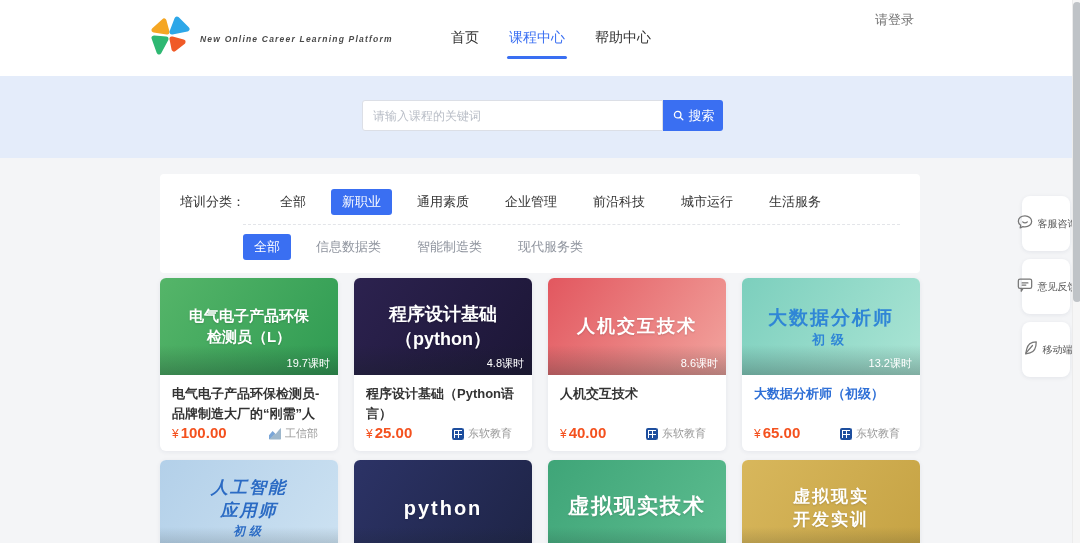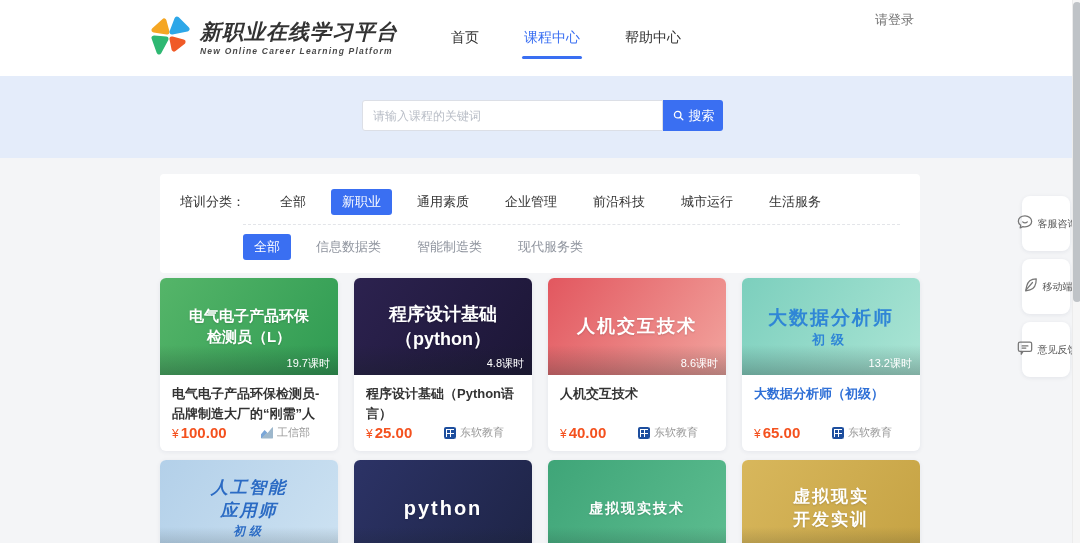--- a/index.html
+++ b/index.html
@@ -5,21 +5,21 @@
   * { margin:0; padding:0; box-sizing:border-box; }
   body { font-family:"Liberation Sans","DejaVu Sans",sans-serif; background:#ffffff; }
   .screen { position:relative; width:1080px; height:543px; overflow:hidden; background:#f4f5f7; }
 
   
   .header { position:absolute; left:0; top:0; width:1080px; height:76px; background:#ffffff; z-index:5; }
   .logo { position:absolute; left:148px; top:15px; display:flex; align-items:center; gap:10px; }
   .logo-mark { width:42px; height:46px; }
   .logo-title { font-size:21px; font-weight:900; font-style:italic; color:#333; letter-spacing:1px; line-height:1.1; }
   .logo-subtitle { font-size:8.5px; font-weight:700; font-style:italic; color:#4a4a4a; letter-spacing:1.2px; margin-top:2px; }
-  .nav { position:absolute; left:445px; top:0; height:76px; display:flex; align-items:center; gap:33px; }
+  .nav { position:absolute; left:445px; top:0; height:76px; display:flex; align-items:center; gap:18px; }
   .nav-item { position:relative; font-size:14px; color:#333; padding:10px 6px; cursor:pointer; }
   .nav-item .nav-underline { display:none; }
   .nav-item.active { color:#3a6ff2; }
   .nav-item.active .nav-underline { display:block; position:absolute; left:4px; right:4px; bottom:-2px; height:3px; border-radius:2px; background:#3a6ff2; }
   .login { position:absolute; left:875px; top:11px; font-size:13px; color:#737373; cursor:pointer; }
 
   
   .search-band { position:absolute; left:0; top:76px; width:1080px; height:82px; background:#e4ecfa; }
   .search-box { position:absolute; left:362px; top:24px; display:flex; }
   .search-input { width:301px; height:31px; border:1px solid #dcdfe6; border-radius:3px 0 0 3px; background:#fff; padding:0 10px; font-size:12px; color:#333; outline:none; font-family:inherit; }
@@ -42,41 +42,41 @@
   
   .course-grid { position:absolute; left:160px; top:278px; width:760px; display:grid; grid-template-columns:repeat(4,178px); column-gap:16px; row-gap:9px; }
   .course-card { width:178px; height:173px; background:#fff; border-radius:6px; overflow:hidden; box-shadow:0 1px 5px rgba(30,40,80,.07); cursor:pointer; }
   .cover { position:relative; height:97px; display:flex; flex-direction:column; align-items:center; justify-content:center; text-align:center; }
   .cover::after { content:""; position:absolute; left:0; right:0; bottom:0; height:30px; background:linear-gradient(transparent, rgba(20,30,30,.28)); }
   .cover-text { position:relative; z-index:1; font-weight:700; color:#fff; line-height:1.35; text-shadow:0 1px 2px rgba(0,0,0,.15); }
   .cover-line { display:block; }
   .badge { position:absolute; right:8px; bottom:4px; z-index:2; font-size:11px; color:#fff; }
   .info { padding:9px 12px 0 12px; height:76px; position:relative; }
   .course-title { font-size:13px; color:#333; font-weight:600; line-height:1.5; max-height:39px; overflow:hidden; }
-  .meta { position:absolute; left:12px; right:28px; bottom:10px; display:flex; align-items:center; justify-content:space-between; }
+  .meta { position:absolute; left:12px; right:20px; bottom:10px; display:flex; align-items:flex-end; justify-content:space-between; }
   .price { color:#f4511e; font-size:15px; font-weight:500; }
   .price .yen { font-style:normal; font-size:12px; margin-right:2px; }
   .provider { display:flex; align-items:center; gap:4px; font-size:11px; color:#999; }
   .p-icon { width:12px; height:12px; border-radius:2px; display:inline-block; }
   .p-icon.neusoft-logo-icon { background:#1d4e9e; box-shadow:inset 0 0 0 2px #1d4e9e; background-image:linear-gradient(#fff 1px, transparent 1px),linear-gradient(90deg,#fff 1px, transparent 1px); background-size:4px 4px; background-position:2px 2px; }
   .p-icon.gxb-logo-icon { border-radius:1px; background:linear-gradient(135deg,#7aa6d8 0 50%, #9db7cc 50% 100%); clip-path:polygon(0 65%, 30% 30%, 55% 55%, 100% 0, 100% 100%, 0 100%); }
 
   
   .course-card:nth-child(1) .cover-text { font-size:15px; }
   .course-card:nth-child(2) .cover-text { font-size:18px; }
   .course-card:nth-child(3) .cover-text { font-size:18px; letter-spacing:2px; }
   .course-card:nth-child(4) .cover-text { font-size:19px; letter-spacing:2px; }
   .course-card:nth-child(4) .cover-line:nth-child(2) { font-size:13px; letter-spacing:6px; }
   .course-card:nth-child(4) .cover-text { text-shadow:none; }
   .course-card:nth-child(4) .course-title { color:#2e6fd6; }
   .course-card:nth-child(5) .cover-text { font-size:17px; letter-spacing:2px; text-shadow:none;font-style:italic; }
   .course-card:nth-child(5) .cover-line:nth-child(3) { font-size:12px; letter-spacing:4px; }
   .course-card:nth-child(6) .cover-text { font-size:20px; letter-spacing:2px; }
   .course-card:nth-child(6) .cover-line:nth-child(2) { font-size:15px; padding-left:46px; letter-spacing:1px; font-style:italic; }
-  .course-card:nth-child(7) .cover-text { font-size:14px; letter-spacing:2px; }
+  .course-card:nth-child(7) .cover-text { font-size:21px; letter-spacing:2px;font-family:Liberation Mono, monospace; }
   .course-card:nth-child(8) .cover-text { font-size:17px; letter-spacing:2px; }
 
   
   .float-stack { position:absolute; left:1022px; top:196px; display:flex; flex-direction:column; gap:8px; z-index:6; }
   .float-btn { width:48px; height:55px; background:#fff; border-radius:8px; box-shadow:0 1px 4px rgba(30,40,80,.08); display:flex; flex-direction:row; align-items:center; justify-content:center; gap:3px; cursor:pointer; }
   .float-btn svg { width:20px; height:20px; }
   .float-label { font-size:10px; color:#555; white-space:nowrap; }
 
   
   .scrollbar-track { position:absolute; right:0; top:0; width:8px; height:543px; background:#f6f6f6; border-left:1px solid #ececec; z-index:9; }
@@ -89,21 +89,20 @@
 
   <div class="header">
     <div class="logo">
       <svg class="logo-mark" viewBox="0 0 42 46">
         <path d="M16 6 L19 17 L6 15 Z" fill="#f5a623" stroke="#f5a623" stroke-width="5" stroke-linejoin="round"></path>
         <path d="M29 4 L39 14 L24 17 Z" fill="#2da7e8" stroke="#2da7e8" stroke-width="5" stroke-linejoin="round"></path>
         <path d="M6 23 L18 24 L11 37 Z" fill="#2eb872" stroke="#2eb872" stroke-width="5" stroke-linejoin="round"></path>
         <path d="M24 24 L35 27 L26 34 Z" fill="#f05a28" stroke="#f05a28" stroke-width="5" stroke-linejoin="round"></path>
       </svg>
       <div>
-        <div class="logo-title">新职业在线学习平台</div>
         <div class="logo-subtitle">New Online Career Learning Platform</div>
       </div>
     </div>
     <div class="nav" id="nav">
         <div class="nav-item">
     <span class="nav-label">首页</span>
     
   </div>
         <div class="nav-item active">
     <span class="nav-label">课程中心</span>
@@ -272,31 +271,31 @@
   <div class="float-stack" id="float-stack">
       <div class="float-btn">
     <span class="f-icon"><svg viewBox="0 0 24 24" fill="none" stroke="#777" stroke-width="1.5" stroke-linecap="round" stroke-linejoin="round" style="width: 20px; height: 20px;">
             <path d="M12 4.5c-4.5 0-8 2.9-8 6.5 0 2 1.1 3.8 2.8 5L6.2 19l3.3-1.5c.8.2 1.6.3 2.5.3 4.5 0 8-2.9 8-6.5s-3.5-6.8-8-6.8z"></path>
             <path d="M9.2 11.8c.8.8 1.8 1.2 2.8 1.2s2-.4 2.8-1.2"></path>
           </svg></span>
     <span class="float-label">客服咨询</span>
   </div>
       <div class="float-btn">
     <span class="f-icon"><svg viewBox="0 0 24 24" fill="none" stroke="#777" stroke-width="1.5" stroke-linecap="round" stroke-linejoin="round" style="width: 20px; height: 20px;">
-            <path d="M19.5 4.5c-6.5 0-10.5 4-11.5 9l-1.2 5.5 5.2-1.2c5-1.2 7.5-5.8 7.5-13.3z"></path>
-            <path d="M7.5 17.5l7.5-8.5"></path>
-          </svg></span>
-    <span class="float-label">移动端</span>
-  </div>
-      <div class="float-btn">
-    <span class="f-icon"><svg viewBox="0 0 24 24" fill="none" stroke="#777" stroke-width="1.5" stroke-linecap="round" stroke-linejoin="round" style="width: 20px; height: 20px;">
             <rect x="4" y="5" width="16" height="11" rx="2"></rect>
             <path d="M8.5 9.5h7M8.5 12h4.5"></path>
             <path d="M9.5 16.5 7.5 19.5v-3"></path>
           </svg></span>
     <span class="float-label">意见反馈</span>
   </div>
+      <div class="float-btn">
+    <span class="f-icon"><svg viewBox="0 0 24 24" fill="none" stroke="#777" stroke-width="1.5" stroke-linecap="round" stroke-linejoin="round" style="width: 20px; height: 20px;">
+            <path d="M19.5 4.5c-6.5 0-10.5 4-11.5 9l-1.2 5.5 5.2-1.2c5-1.2 7.5-5.8 7.5-13.3z"></path>
+            <path d="M7.5 17.5l7.5-8.5"></path>
+          </svg></span>
+    <span class="float-label">移动端</span>
+  </div>
     </div>
 
   <div class="scrollbar-track">
     <div class="scrollbar-thumb"></div>
   </div>
 </div>
 
 </body></html>

